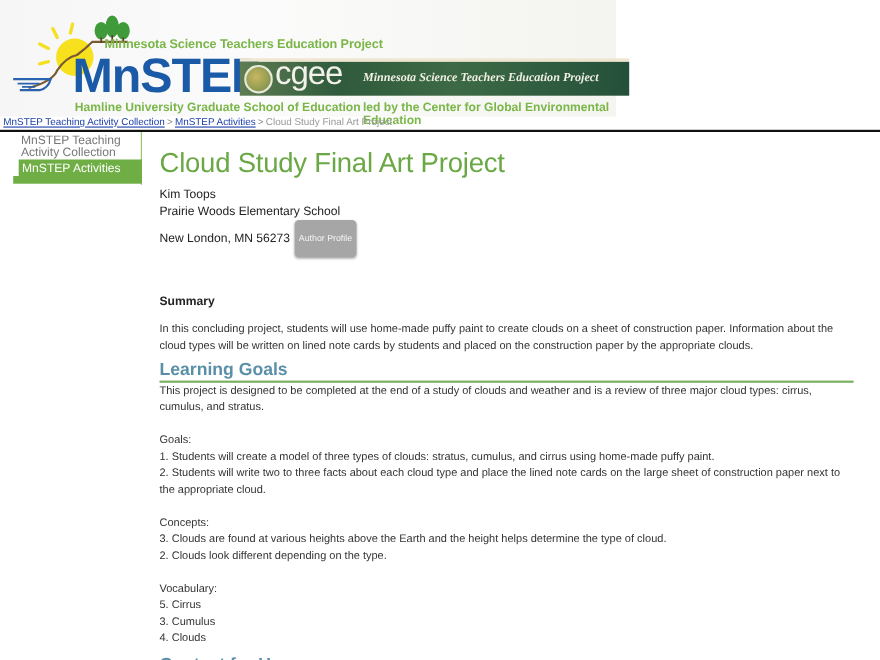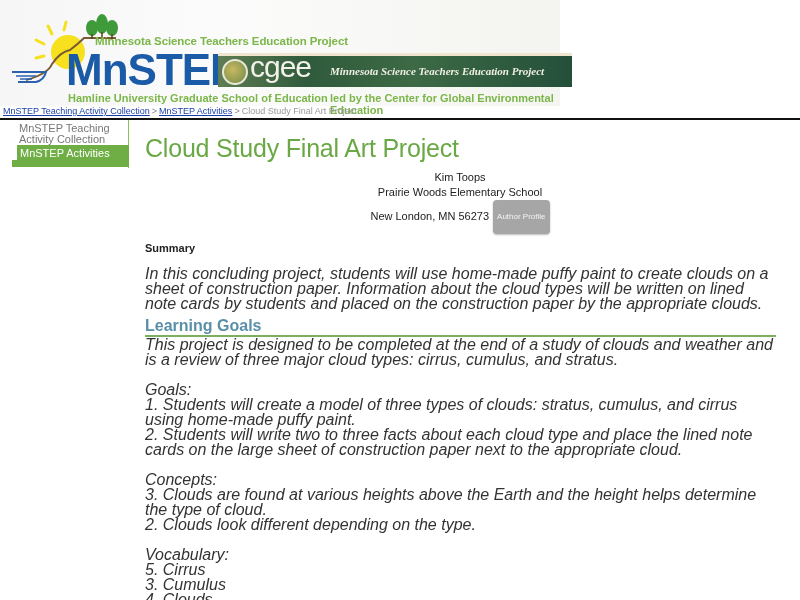--- a/index.html
+++ b/index.html
@@ -32,25 +32,25 @@
   .sidebar { position: absolute; left: 12px; top: 120px; width: 117px; height: 48px; border-right: 1px solid #8cbf5c; }
   .side-parent { position: absolute; left: 7px; top: 3px; width: 108px; color: #777; font-size: 11px; line-height: 11px; }
   .side-active { position: absolute; left: 17px; top: 145px; width: 112px; height: 17px; background: #6fae45; color: #fff;
     font-size: 11px; line-height: 17px; padding-left: 3px; }
   .side-bottom { position: absolute; left: 12px; top: 160px; width: 117px; height: 7px; background: #6fae45; }
 
   
   .main { position: absolute; left: 145px; top: 132px; width: 630px; }
   .page-title { color: #6aa845; font-size: 25px; font-weight: normal; line-height: 32px; letter-spacing: -0.2px; }
   .author { margin-top: 6px; font-size: 11px; line-height: 15px; color: #222; }
-  .author-line { display: block; text-align: center; }
+  .author-line { display: block; }
   .profile-badge { display: inline-block; margin-left: 4px; background: #a6a6a6; color: #f4f4f4; font-size: 8px;
     border-radius: 4px; padding: 12px 4px; line-height: 10px; vertical-align: 1px; box-shadow: 0 1px 2px #bbb; }
-  .summary-head { margin-top: 8px; font-weight: bold; font-size: 11px; color: #222; }
-  .para { font-size: 16px; line-height: 15px; color: #333; font-style: italic; }
+  .summary-head { margin-top: 34px; font-weight: bold; font-size: 11px; color: #222; }
+  .para { font-size: 10px; line-height: 15px; color: #333; }
   .summary-text { margin-top: 12px; }
   .section-head { margin-top: 6px; color: #5a8fa8; font-size: 16px; line-height: 18px; border-bottom: 2px solid #7ab060; width: 631px; }
   .section-head.ctx { border-bottom: 1px solid #eef2e6; margin-top: 8px; }
   .gap { height: 15px; }
 </style>
 </head>
 <body>
 
 <div class="banner">
   <svg class="logo-art" viewBox="0 0 115 78">

